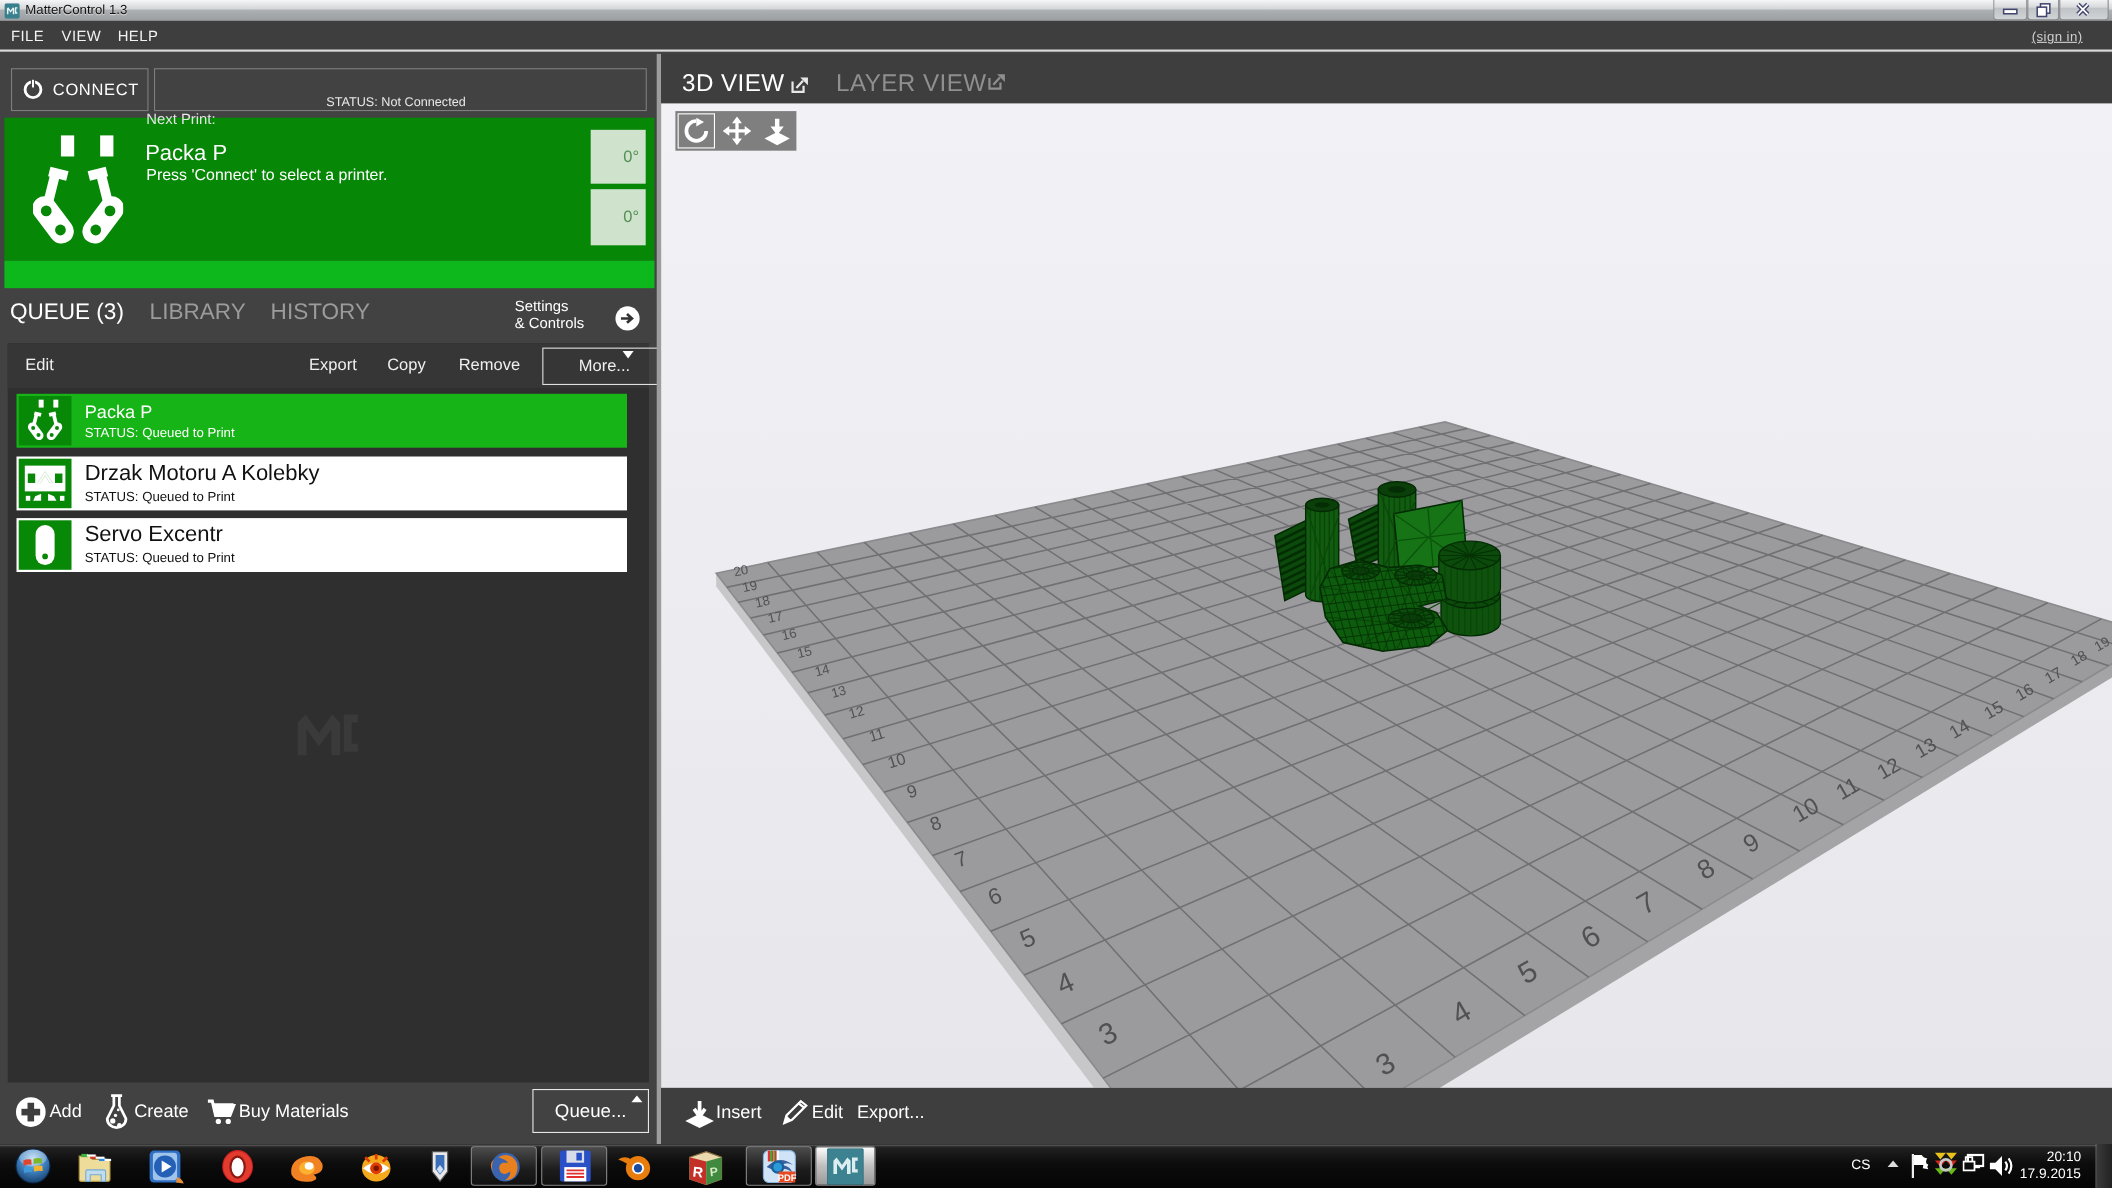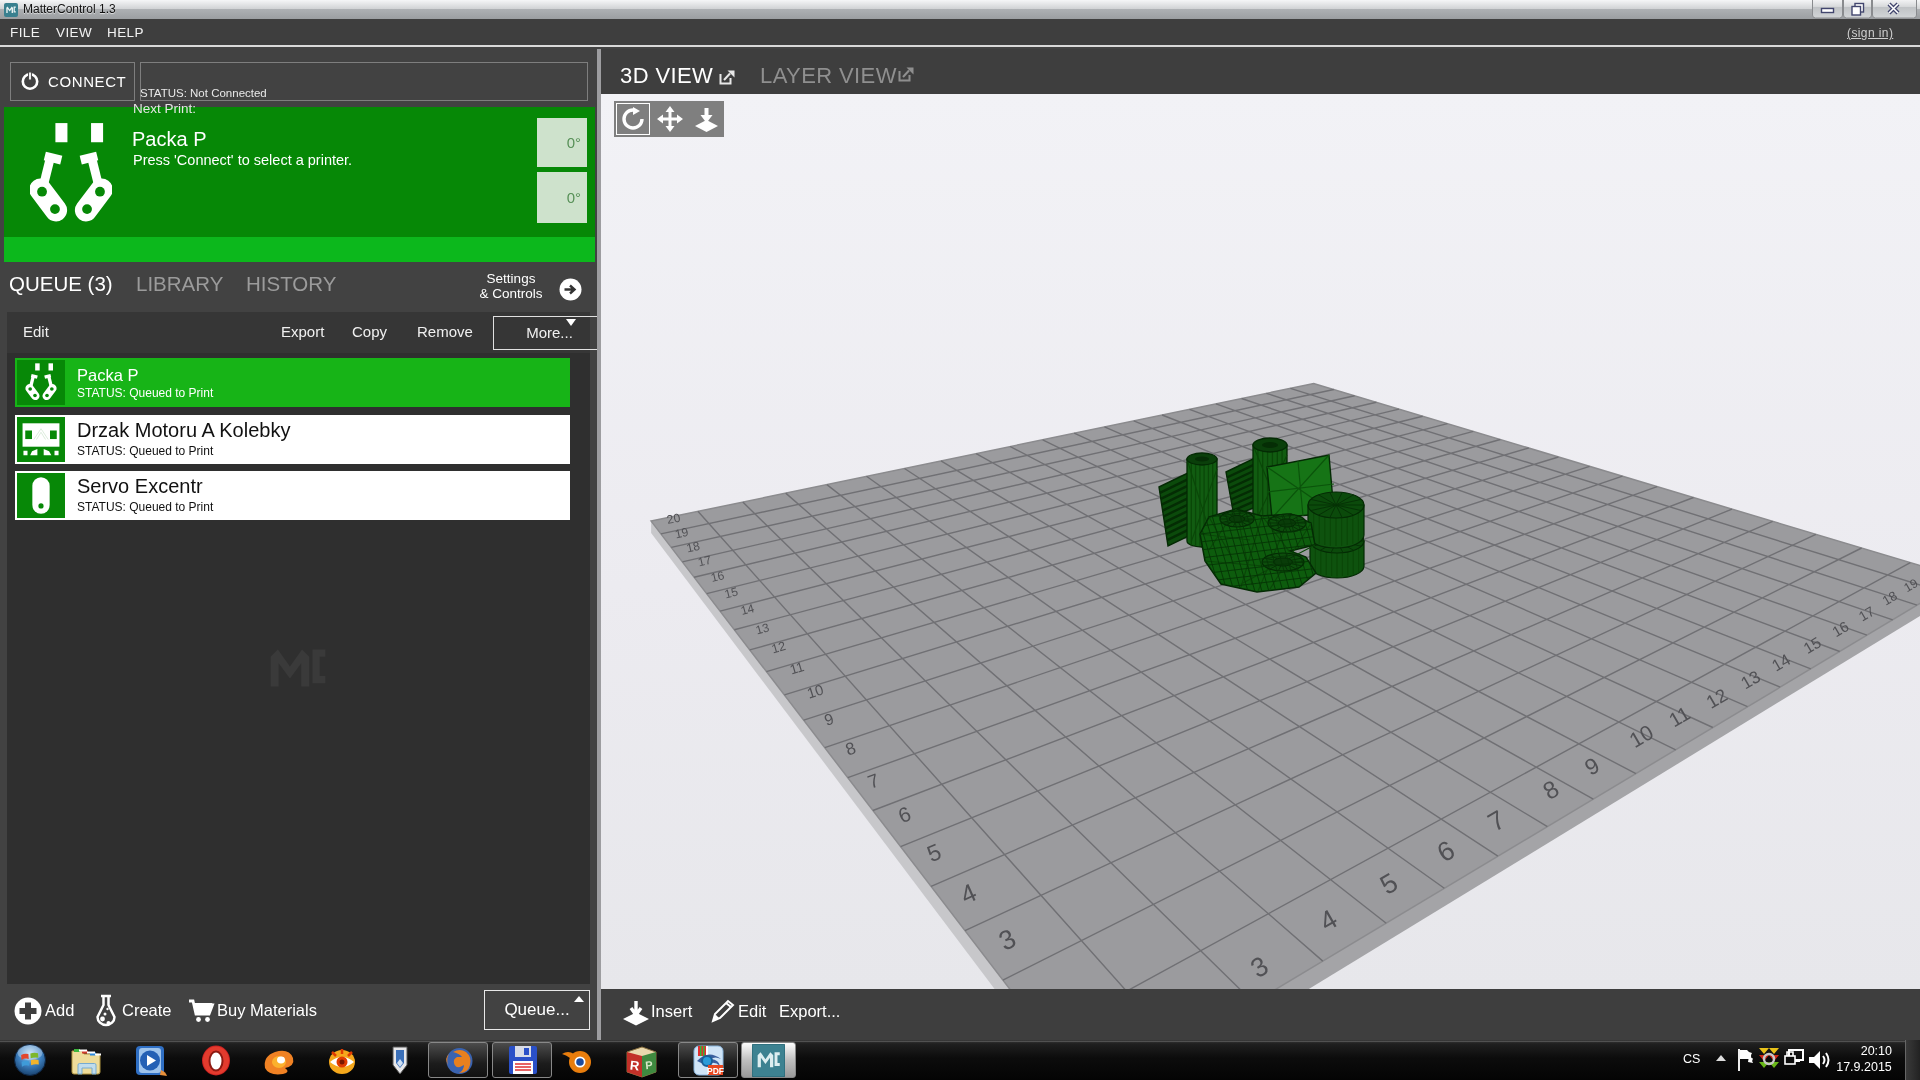--- a/index.html
+++ b/index.html
@@ -59,21 +59,21 @@
 </div>
 <div id="app">
  <div id="leftpanel">
   <div class="abs box" style="left:10px;top:13px;width:125px;height:39px"></div>
   <svg class="abs" style="left:20px;top:22px" width="21" height="21">
         <circle cx="10" cy="10.5" r="7.2" fill="none" stroke="#fff" stroke-width="2.6"></circle>
         <rect x="8.6" y="1" width="2.8" height="8" fill="#fff" stroke="#444" stroke-width="1"></rect>
       </svg>
   <div class="abs" style="left:48px;top:24px;font-size:15px;color:#fff;letter-spacing:.6px">CONNECT</div>
   <div class="abs box" style="left:140px;top:13px;width:448px;height:39px"></div>
-  <div class="abs" style="left:140px;top:38px;width:440px;text-align:left;font-size:11.5px;color:#e8e8e8">STATUS: Not Connected</div>
+  <div class="abs" style="left:140px;top:38px;width:440px;text-align:center;font-size:11.5px;color:#e8e8e8">STATUS: Not Connected</div>
 
   <div class="abs" style="left:4px;top:58px;width:591px;height:130px;background:#068806"></div>
   <div class="abs" style="left:4px;top:188px;width:591px;height:25px;background:#0cb81c"></div>
   <svg class="abs" style="left:30px;top:64px" width="82" height="120" viewBox="0 0 92 132">
         <g fill="#fff">
 <rect x="28.5" y="10" width="13.5" height="21.5"></rect>
 <rect x="68.5" y="10" width="13.5" height="21.5"></rect>
 <g transform="rotate(14 21 48)">
             <rect x="16.5" y="43" width="19" height="10"></rect>
             <rect x="18" y="48" width="10" height="40"></rect>
@@ -98,21 +98,21 @@
       </svg>
   <div class="abs" style="left:133px;top:52px;font-size:13.5px;color:#e5e5e5">Next Print:</div>
   <div class="abs" style="left:132px;top:79px;font-size:20px;color:#fff">Packa P</div>
   <div class="abs" style="left:133px;top:103px;font-size:14.5px;color:#fff">Press 'Connect' to select a printer.</div>
   <div class="abs" style="left:537px;top:69px;width:50px;height:49px;background:#cee2cc;color:#579057;font-size:15px;text-align:right;line-height:49px"><span style="margin-right:6px">0°</span></div>
   <div class="abs" style="left:537px;top:123px;width:50px;height:51px;background:#cee2cc;color:#579057;font-size:15px;text-align:right;line-height:51px"><span style="margin-right:6px">0°</span></div>
 
   <div class="abs" style="left:9px;top:223px;font-size:20.5px;color:#fff">QUEUE (3)</div>
   <div class="abs" style="left:136px;top:223px;font-size:20.5px;color:#9b9b9b">LIBRARY</div>
   <div class="abs" style="left:246px;top:223px;font-size:20.5px;color:#9b9b9b">HISTORY</div>
-  <div class="abs" style="left:468px;top:222px;width:86px;text-align:center;font-size:13.5px;color:#fff;line-height:15px">Settings<br>&amp; Controls</div>
+  <div class="abs" style="left:468px;top:222px;width:86px;text-align:left;font-size:13.5px;color:#fff;line-height:15px">Settings<br>&amp; Controls</div>
   <svg class="abs" style="left:559px;top:229px" width="23" height="23">
         <circle cx="11.5" cy="11.5" r="11" fill="#fff"></circle>
         <path d="M5.5,11.5 h9 M11,7.5 l4.5,4 -4.5,4" stroke="#333" stroke-width="2.4" fill="none"></path>
       </svg>
 
   <div class="abs" style="left:7px;top:263px;width:583px;height:721px;background:#2f2f2f"></div>
   <div class="abs" style="left:7px;top:263px;width:583px;height:41px;background:#363636"></div>
   <div class="abs" style="left:23px;top:274px;font-size:15px;color:#f0f0f0">Edit</div>
   <div class="abs" style="left:281px;top:274px;font-size:15px;color:#f0f0f0">Export</div>
   <div class="abs" style="left:352px;top:274px;font-size:15px;color:#f0f0f0">Copy</div>

